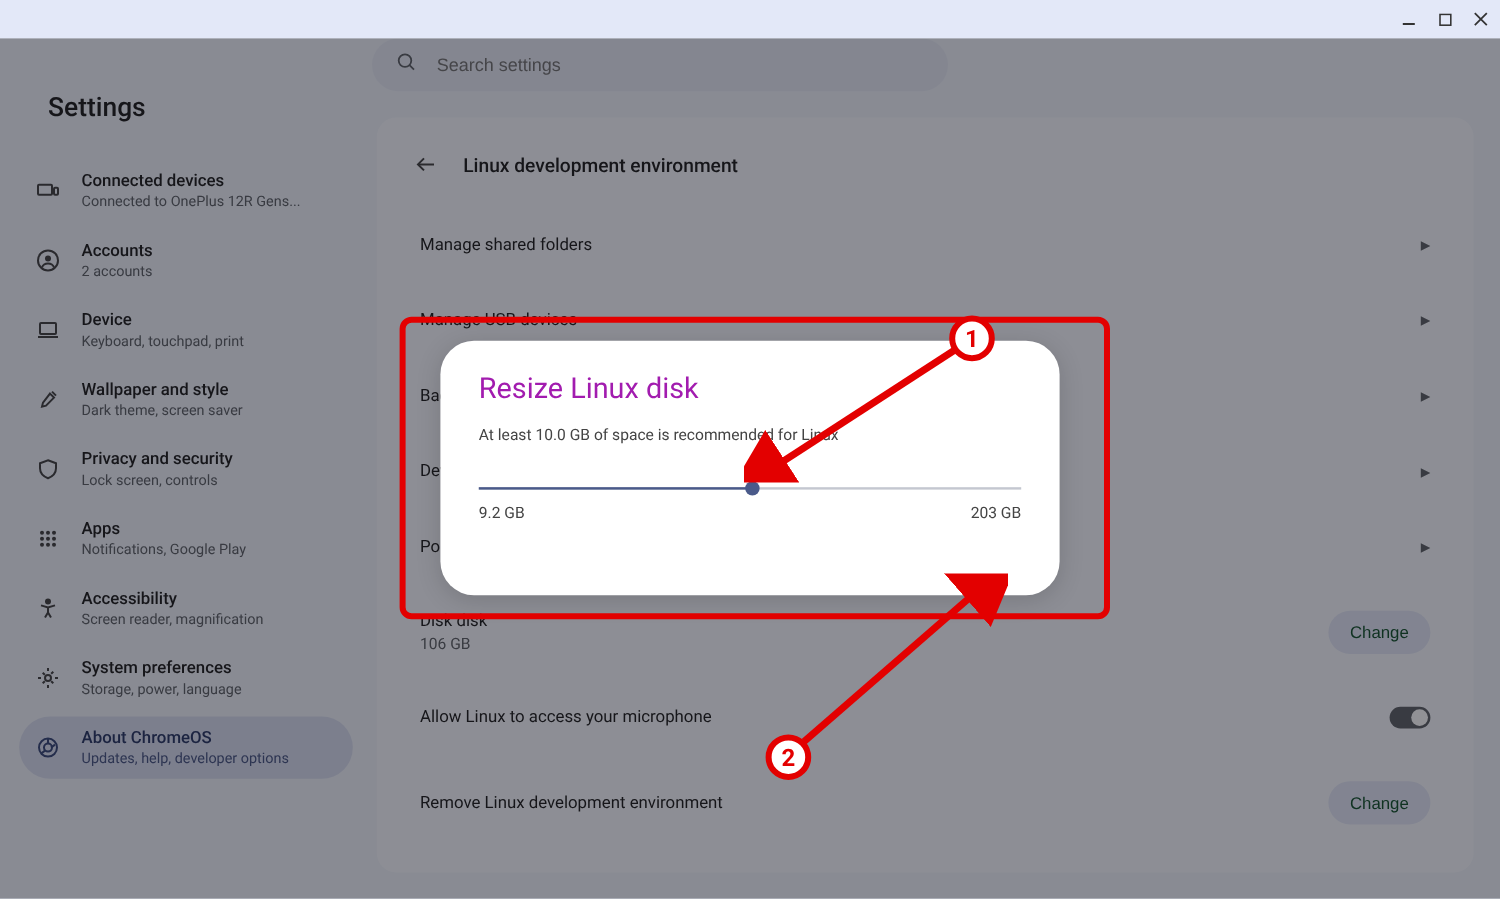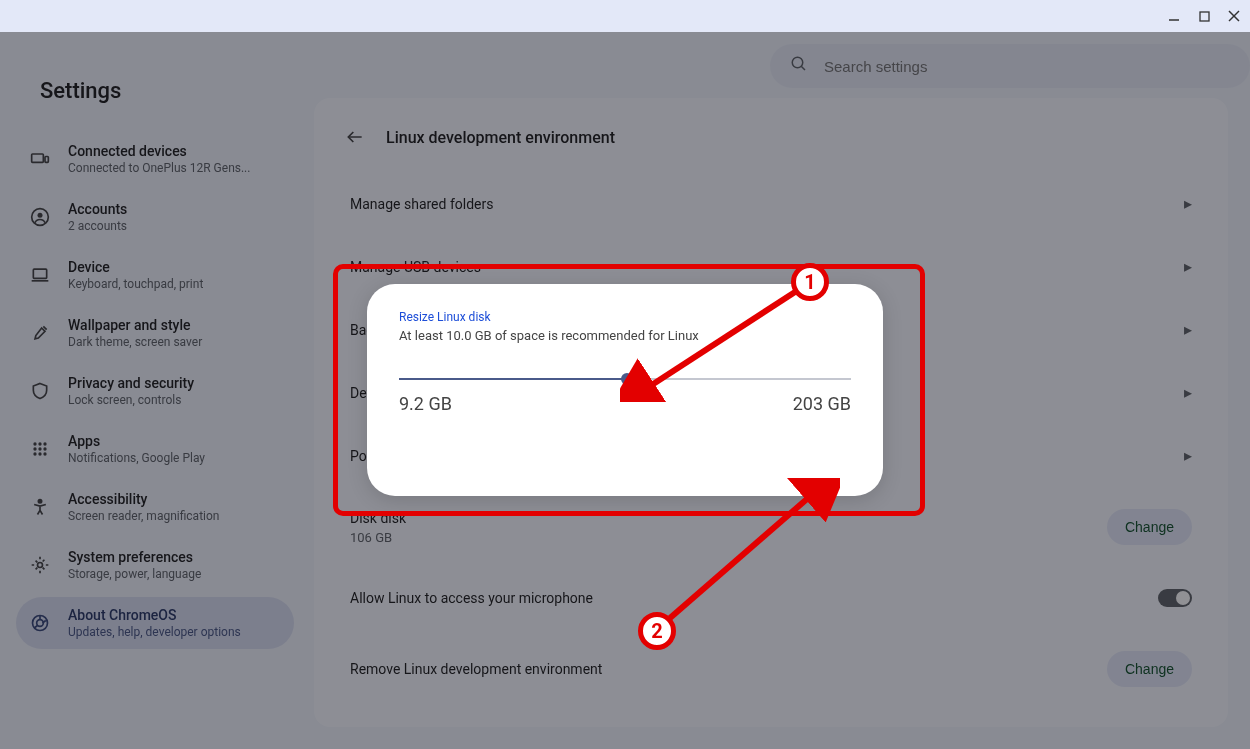--- a/index.html
+++ b/index.html
@@ -62,23 +62,22 @@
 .side-item.active .side-sub { color: #4a5885; }
 
 .main {
   flex: 1;
   display: flex;
   flex-direction: column;
 }
 .searchbar-wrap {
   height: 56px;
   display:flex;
-  justify-content: flex-end;
+  justify-content: flex-start;
   align-items: flex-start;
-  padding-top: 12px;
 }
 .searchbar {
   width: 480px;
   height: 44px;
   background: #e8ecf6;
   border-radius: 22px;
   display:flex;
   align-items:center;
   padding: 0 20px;
   gap: 16px;
@@ -130,34 +129,34 @@
 }
 .dialog {
   position:absolute;
   left: 367px; top: 284px;
   width: 516px; height: 212px;
   background:#fff;
   border-radius: 28px;
   padding: 26px 32px 24px 32px;
   box-shadow: 0 4px 20px rgba(0,0,0,0.15);
 }
-.dialog-title { font-size: 12px; font-weight:400; color:#1d4ed8; margin-bottom: 4px;}
+.dialog-title { font-size: 24px; font-weight:400; color:#a21caf; margin-bottom: 18px;}
 .dialog-text { font-size: 13px; color:#444; margin-bottom: 28px;}
 .slider-row { position:relative; height: 16px; margin-bottom:6px;}
 .slider-track-bg {
   position:absolute; left:0; right:0; top:7px; height:2px; background:#c4c7d0;
 }
 .slider-track-fill {
   position:absolute; left:0; top:7px; height:2px; background:#4a5a8a; width: 228px;
 }
 .slider-thumb {
   position:absolute; left:222px; top:2px; width:12px; height:12px;
   background:#4a5a8a; border-radius:50%;
 }
-.slider-labels { display:flex; justify-content:space-between; font-size:18px; color:#444; margin-bottom: 22px; align-items: center;}
+.slider-labels { display:flex; justify-content:space-between; font-size:13px; color:#444; margin-bottom: 22px; align-items: center;}
 .dialog-actions { display:flex; justify-content:flex-end; gap:14px;}
 .btn-flat {
   border:none; padding: 10px 22px; border-radius: 20px; font-size:14px; cursor:pointer;
 }
 .btn-cancel { background:#e6e8f7; color:#3a4370;}
 .btn-primary { background:#55629a; color:#fff;}
 
 .highlight-box {
   position:absolute;
   left: 333px; top: 264px;

